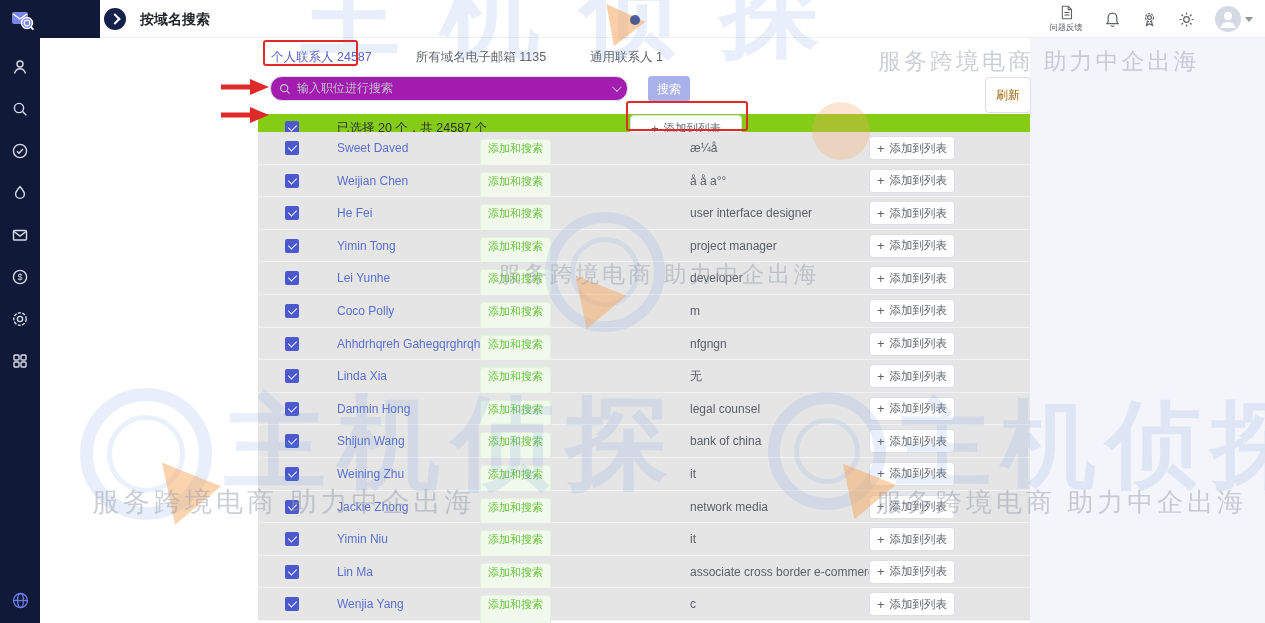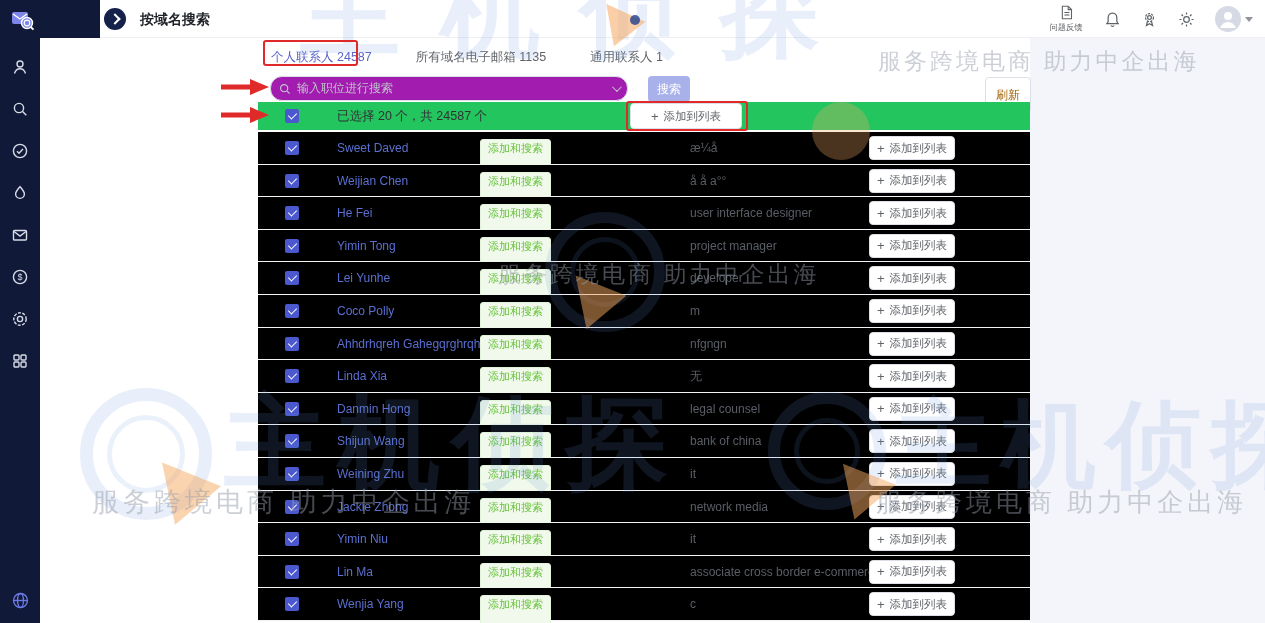--- a/index.html
+++ b/index.html
@@ -50,38 +50,38 @@
   .search-placeholder { font-size:12px; color:#c0c4cc; flex:1; white-space:nowrap; overflow:hidden; }
   .chevron-down { width:7px; height:7px; border-right:1.5px solid #c0c4cc;
                   border-bottom:1.5px solid #c0c4cc; transform:rotate(45deg) translateY(-2px); }
   .btn { font-size:12px; border-radius:4px; display:inline-flex; align-items:center;
          justify-content:center; cursor:pointer; border:1px solid transparent; }
   .search-btn { position:absolute; left:608px; top:38px; width:42px; height:26px;
                 background:#a9b1ea; color:#fff; }
   .refresh-btn { position:absolute; left:945px; top:39px; width:46px; height:36px; background:#fff;
                  border-color:#dcdfe6; color:#a16207; }
 
-  .select-bar { position:absolute; left:218px; top:64px; width:772px; height:28px;
-                background:#22c55e; }
+  .select-bar { position:absolute; left:218px; top:76px; width:772px; height:28px;
+                background:#84cc16; }
   .select-summary { position:absolute; left:79px; top:0; height:28px; line-height:28px;
                     font-size:12.5px; color:#303133; white-space:nowrap; }
 
   .checkbox { position:absolute; width:14px; height:14px; background:#4b58ce; border-radius:2px;
               cursor:pointer; }
   .checkbox::after { content:""; position:absolute; left:4.5px; top:2px; width:4px; height:7px;
               border-right:1.6px solid #fff; border-bottom:1.6px solid #fff; transform:rotate(45deg); }
   .select-bar .checkbox { left:27px; top:7px; }
 
   .add-btn { background:#fff; border-color:#dcdfe6; color:#5f6368; gap:5px; font-size:11.5px;
              white-space:nowrap; }
   .plus { font-size:13px; color:#5f6368; line-height:1; }
   .select-bar .add-btn { position:absolute; left:372px; top:1px; width:112px; height:26px; }
 
   .table { position:absolute; left:218px; top:94px; width:772px; }
-  .row { position:relative; height:32.6px; border-bottom:1px solid #f0f2f6; background:#000000; }
+  .row { position:relative; height:32.6px; border-bottom:1px solid #f0f2f6; background:#e5e5e5; }
   .row .checkbox { left:27px; top:9px; }
   .contact-name { position:absolute; left:79px; top:0; height:32.6px; line-height:32.6px;
                   font-size:12px; color:#5a6fd0; text-decoration:none; cursor:pointer;
                   white-space:nowrap; }
   .tag { position:absolute; left:222px; top:7px; height:34px; line-height:17px; padding:0 7px;
          font-size:11px; color:#67c23a; background:#f0f9eb; border:1px solid #e1f3d8;
          border-radius:3px; cursor:pointer; white-space:nowrap; }
   .contact-title { position:absolute; left:432px; top:0; height:32.6px; line-height:32.6px;
                    font-size:12px; color:#5a5e66; white-space:nowrap; }
   .row .add-btn { position:absolute; left:611px; top:4px; width:86px; height:24px; }

